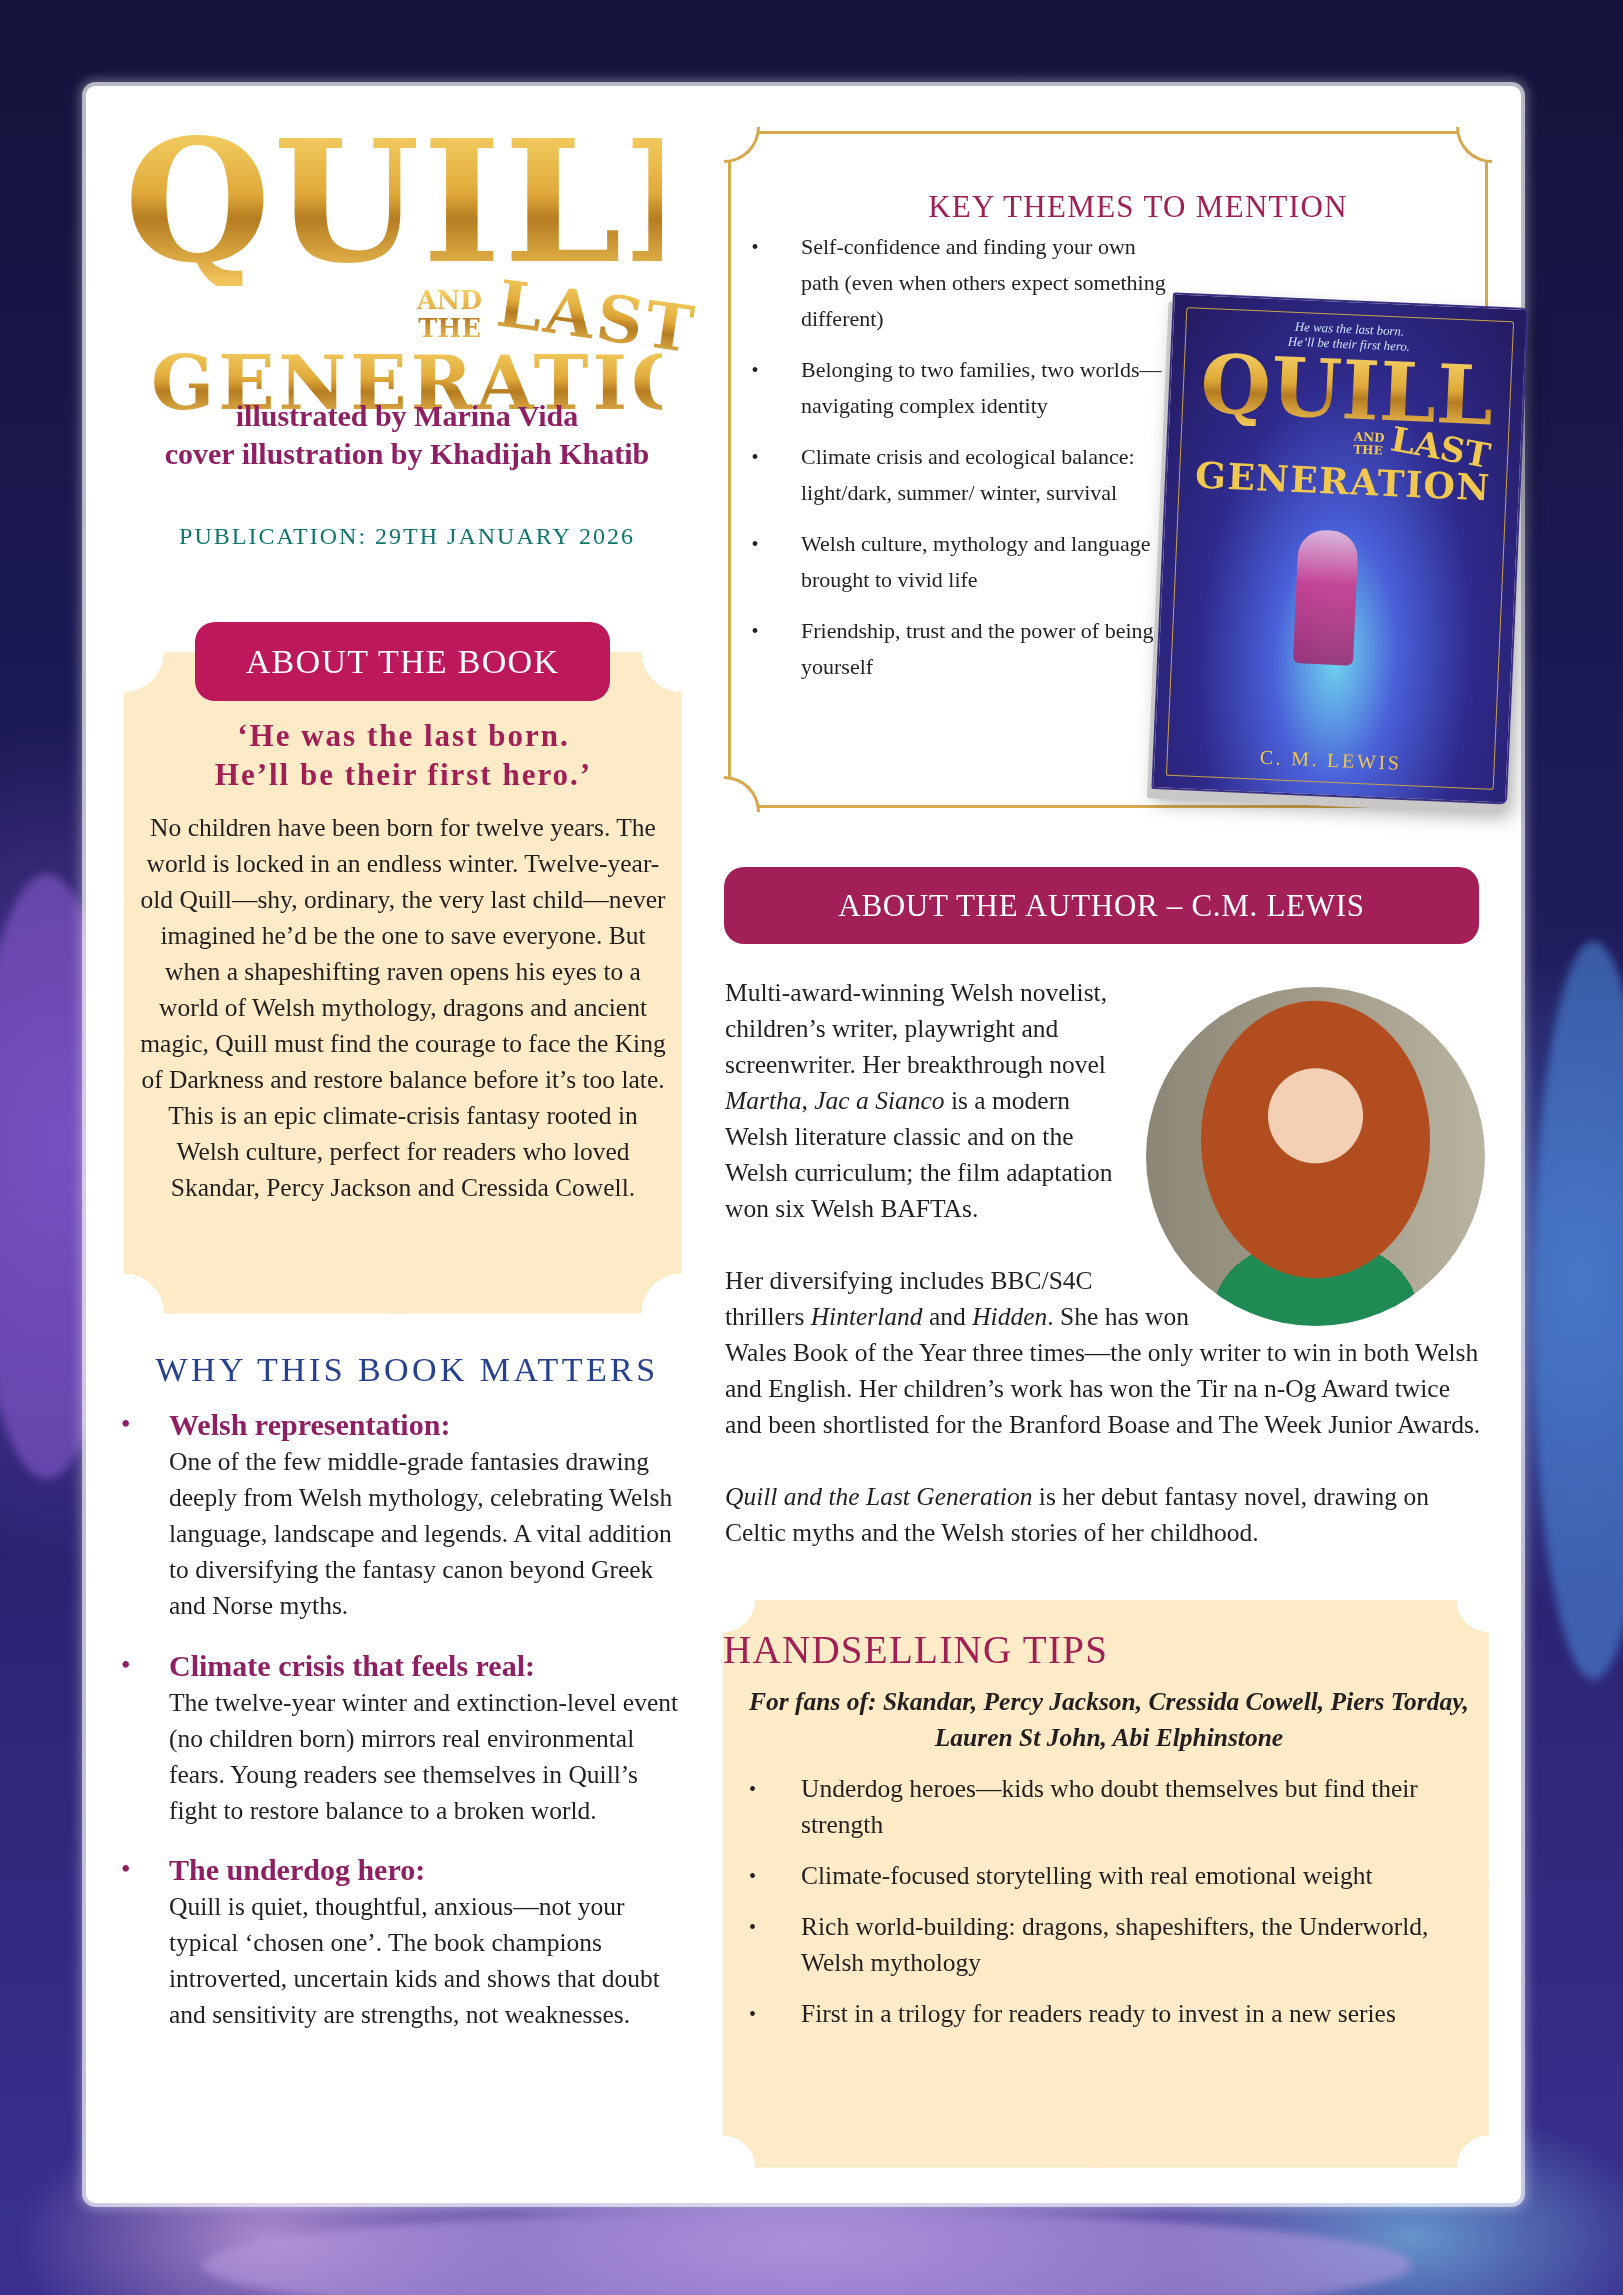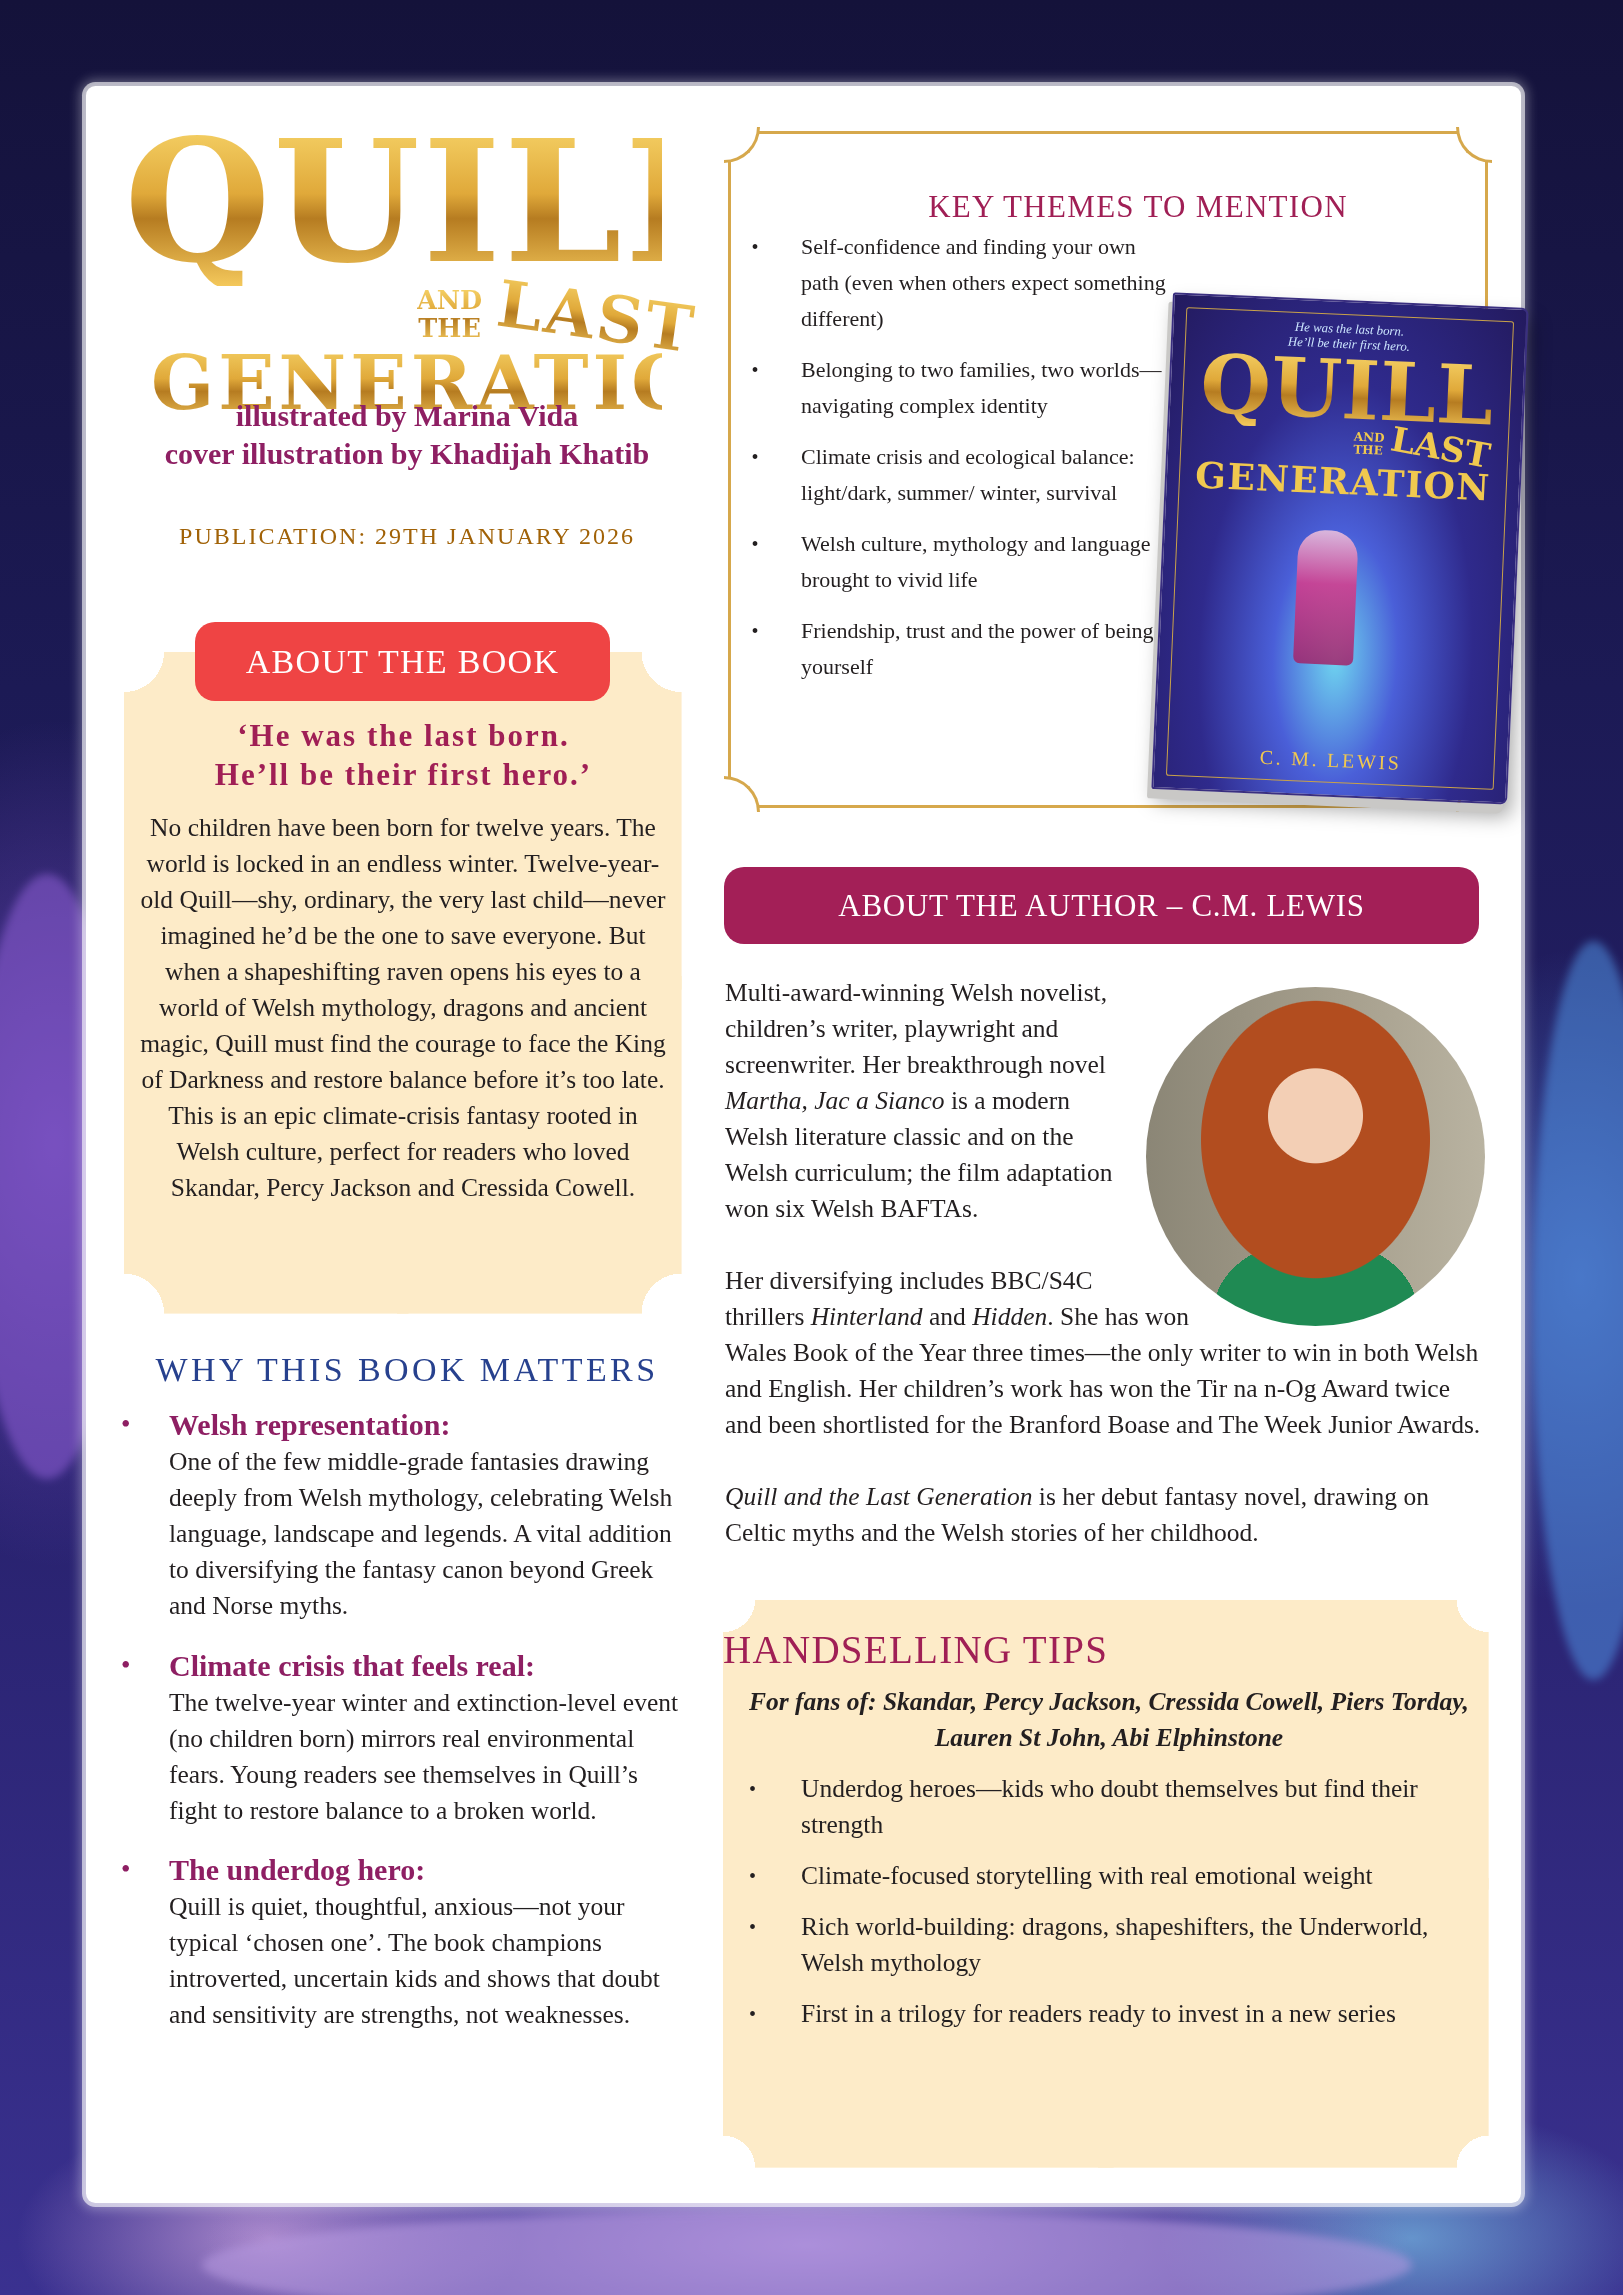--- a/index.html
+++ b/index.html
@@ -39,32 +39,32 @@
   .logo-andthe { position: absolute; left: 286px; top: 168px; font-family: "DejaVu Serif", serif;
     font-weight: bold; font-size: 25.5px; line-height: 28px; text-align: center; }
   .logo-last { position: absolute; left: 366px; top: 161px; font-family: "DejaVu Serif", serif;
     font-weight: bold; font-size: 64px; transform: rotate(8deg); letter-spacing: 2.7px; }
   .logo-generation { position: absolute; left: 20px; top: 222px; width: 511px; text-align: center;
     font-family: "DejaVu Serif", serif; font-weight: bold; font-size: 74px; letter-spacing: 4px; }
 
   .credits { position: absolute; left: 128px; top: 397px; width: 558px; text-align: center;
     color: #8e1f63; font-weight: bold; font-size: 30px; line-height: 38px; }
   .pubinfo { position: absolute; left: 128px; top: 521px; width: 558px; text-align: center;
-    font-size: 24px; line-height: 30px; letter-spacing: 2px; color: #a16207; }
+    font-size: 24px; line-height: 30px; letter-spacing: 2px; color: #0f766e; }
 
   .about-box { position: absolute; left: 124px; top: 652px; width: 558px; height: 662px;
     background: #fdebc8;
     -webkit-mask:
       radial-gradient(circle 40px at 0 0, transparent 40px, #000 40px) top left / 51% 51% no-repeat,
       radial-gradient(circle 40px at 100% 0, transparent 40px, #000 40px) top right / 51% 51% no-repeat,
       radial-gradient(circle 40px at 0 100%, transparent 40px, #000 40px) bottom left / 51% 51% no-repeat,
       radial-gradient(circle 40px at 100% 100%, transparent 40px, #000 40px) bottom right / 51% 51% no-repeat;
   }
   .pill { position: absolute; border-radius: 20px; color: #fff; text-align: center; letter-spacing: 1.3px; }
-  .pill-purple { left: 195px; top: 622px; width: 415px; height: 79px; background: #ef4444;
+  .pill-purple { left: 195px; top: 622px; width: 415px; height: 79px; background: #be185d;
     font-size: 34px; line-height: 79px; }
   .quote { position: absolute; left: 128px; top: 716px; width: 551px; text-align: center;
     color: #a01f55; font-weight: bold; font-size: 31px; line-height: 39px; letter-spacing: 2px; }
   .about-body { position: absolute; left: 134px; top: 810px; width: 538px; text-align: center;
     font-size: 25.5px; line-height: 36px; }
 
   .why-title { position: absolute; left: 128px; top: 1351px; width: 558px; text-align: center;
     color: #27418e; font-size: 34px; letter-spacing: 3.4px; }
   .why-list { position: absolute; left: 121px; top: 1405px; width: 558px; list-style: none; }
   .why-item { position: relative; padding-left: 48px; margin-bottom: 21.5px; }

